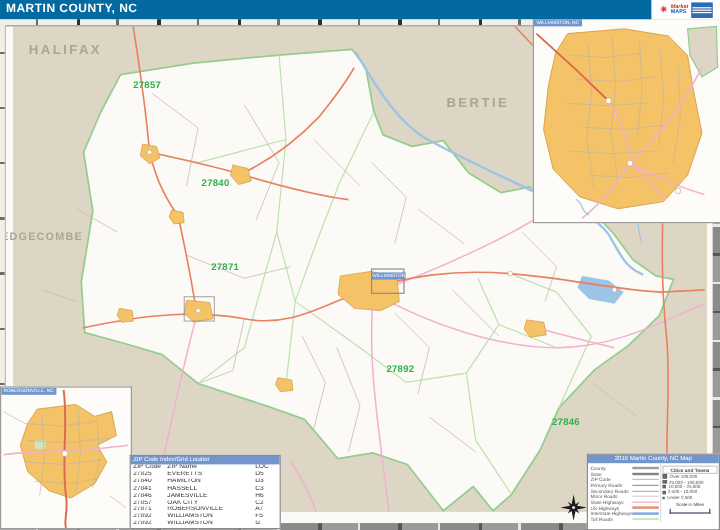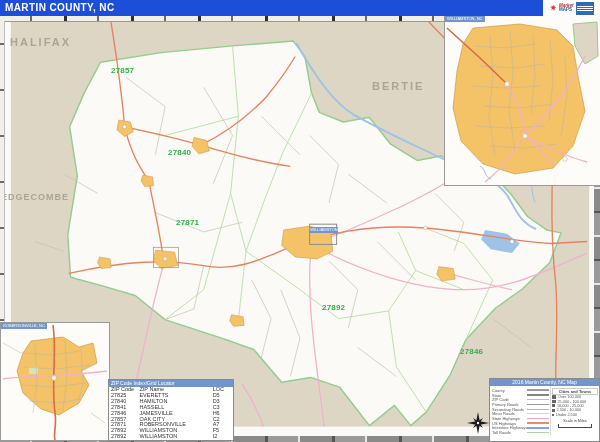--- a/index.html
+++ b/index.html
@@ -1,19 +1,19 @@
 <!DOCTYPE html>
 <html><head>
 <meta charset="utf-8">
 <style>
   html,body{margin:0;padding:0;background:#e8e8e8;}
   #canvas{position:relative;width:600px;height:442px;background:#fbfaf6;overflow:hidden;
           font-family:"Liberation Sans","DejaVu Sans",sans-serif;}
   
-  #titlebar{position:absolute;left:0;top:0;width:543px;height:16px;background:#1d4ed8;z-index:6;}
+  #titlebar{position:absolute;left:0;top:0;width:543px;height:16px;background:#0369a1;z-index:6;}
   #titlebar .t{position:absolute;left:5px;top:2px;font-size:10px;font-weight:bold;color:#ffffff;letter-spacing:.4px;}
   #logoarea{position:absolute;left:543px;top:0;width:57px;height:16px;background:#ffffff;z-index:6;
             display:flex;align-items:center;justify-content:center;gap:2px;}
   #logoarea .star{color:#d93b2b;font-size:9px;line-height:9px;}
   #logoarea .brand{display:flex;flex-direction:column;line-height:4px;}
   #logoarea .b1{font-size:4.5px;color:#b73327;font-style:italic;font-weight:bold;}
   #logoarea .b2{font-size:4.5px;color:#1a5fa8;font-weight:bold;}
   #logoarea .tagbox{width:16px;height:11px;background:#2e6db4;display:flex;flex-direction:column;
                     justify-content:center;gap:1px;padding:1px;}
   #logoarea .tagbox i{display:block;height:1px;background:#ffffff;}
@@ -163,21 +163,21 @@
     <rect x="148" y="256" width="26" height="21" fill="none" stroke="#9a9a9a" stroke-width="0.8"></rect>
 
     <g fill="#ffffff" stroke="#c69a7a" stroke-width="0.5">
       <circle cx="160" cy="268" r="2"></circle>
         <circle cx="430" cy="236" r="2"></circle>
       <circle cx="118" cy="131" r="2"></circle>
         <circle cx="520" cy="250" r="2"></circle>
     </g>
   </svg>
 
-  <div class="county-label" style="left:10px;top:36px;font-size:11px;">HALIFAX</div>
+  <div class="county-label" style="left:24px;top:36px;font-size:11px;">HALIFAX</div>
   <div class="county-label" style="left:372px;top:80px;font-size:11px;">BERTIE</div>
   <div class="county-label" style="left:1px;top:192px;font-size:9px;letter-spacing:1px;">EDGECOMBE</div>
 
   <div class="zip-label" style="left:111px;top:66px;">27857</div>
   <div class="zip-label" style="left:168px;top:148px;">27840</div>
   <div class="zip-label" style="left:176px;top:218px;">27871</div>
   <div class="zip-label" style="left:322px;top:303px;">27892</div>
   <div class="zip-label" style="left:460px;top:347px;">27846</div>
 
   <div id="chip-williamston">WILLIAMSTON</div>

